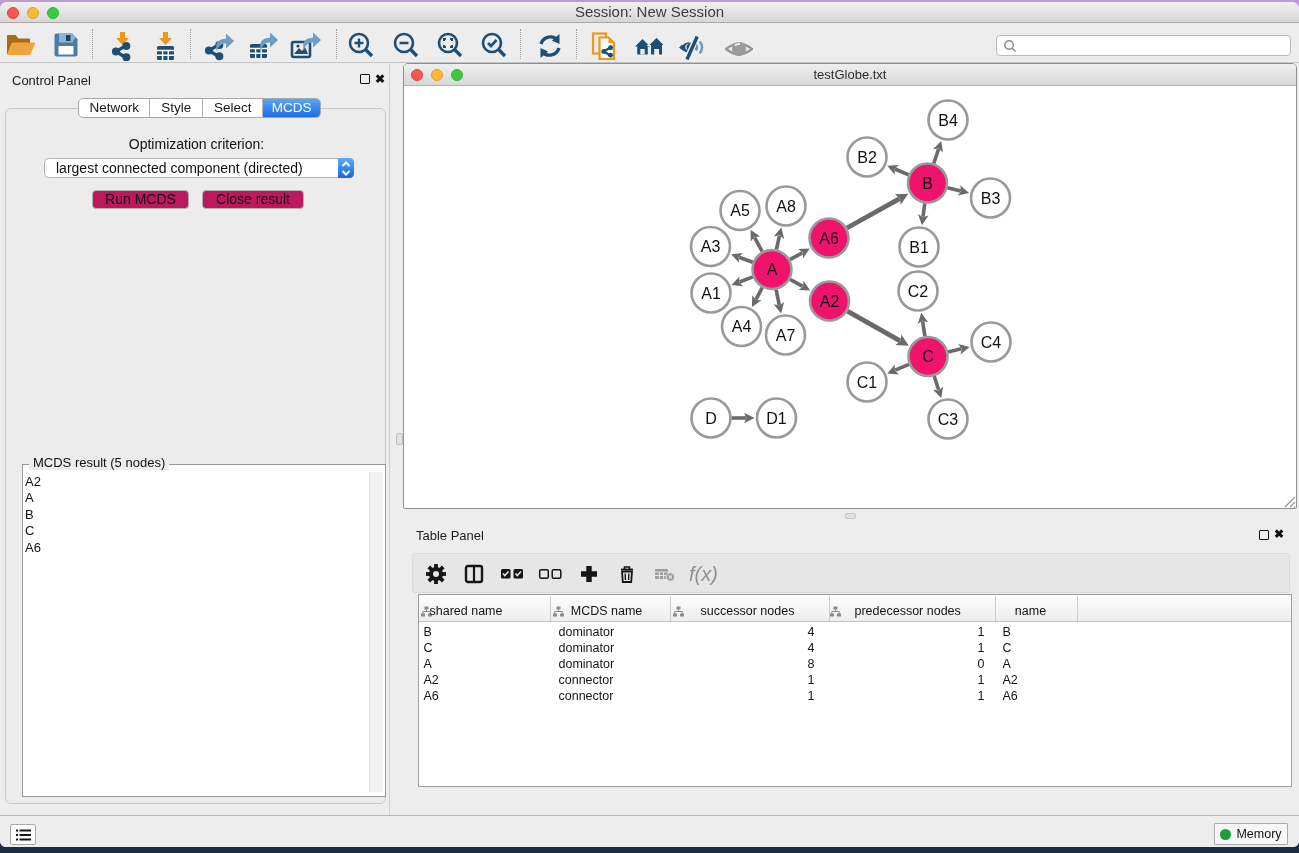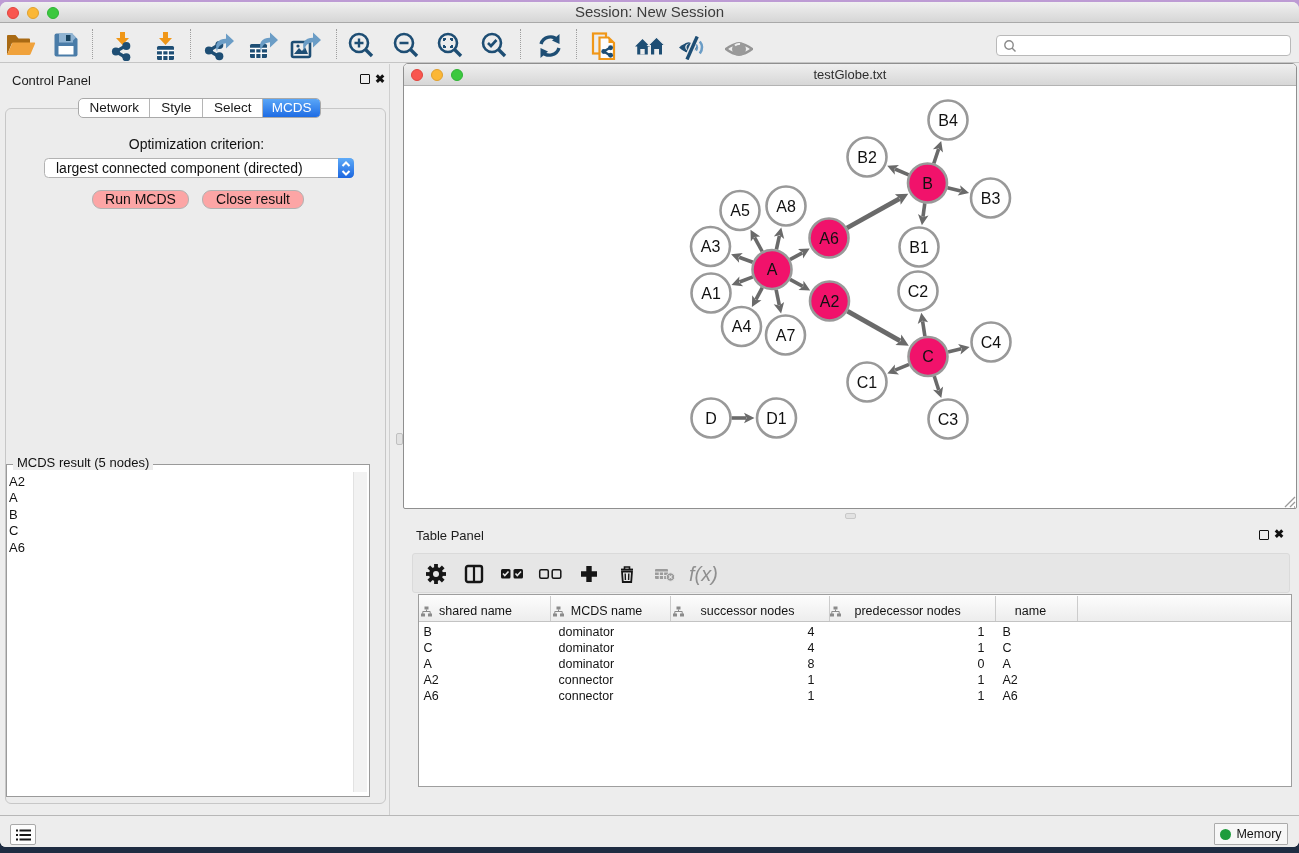--- a/index.html
+++ b/index.html
@@ -20,22 +20,22 @@
 .xicon{font-size:12px;color:#111;font-weight:bold}
 #cpbox{left:5px;top:44px;width:381px;height:696px;border:1px solid #c7c7c7;border-radius:6px;background:#ececec}
 .seg{display:flex;border:1px solid #a9a9a9;border-radius:5px;background:#fff;overflow:hidden}
 .seg div{font-size:13.5px;color:#181818;text-align:center;line-height:18px;border-right:1px solid #b5b5b5}
 .seg div:last-child{border-right:none}
 .seg .sel{background:linear-gradient(#5aa6f7,#1e6ce4);color:#fff;border-right:none}
 #cptabs{left:78px;top:33.5px;width:243px;height:20px;z-index:5}
 #optlabel{left:0;top:26.5px;width:381px;text-align:center;font-size:14px;color:#111}
 #dropdown{left:38px;top:48.5px;width:310px;height:20px;background:#fff;border:1px solid #b2b2b2;border-radius:4.5px;font-size:14px;color:#111;line-height:19px;padding-left:11px}
 #dropstep{right:-1px;top:-1px;width:16px;height:20px;background:linear-gradient(#5fabf8,#1b66e0);border-radius:0 4.5px 4.5px 0}
-.btn{background:#fca5a5;border:1px solid #b2b2b2;border-radius:9px;font-size:14px;color:#111;text-align:center;line-height:17px;height:19px}
-#fieldset{left:0;top:355px;width:364px;height:333px;border:1px solid #9a9a9a;background:#fff}
+.btn{background:#be185d;border:1px solid #b2b2b2;border-radius:4px;font-size:14px;color:#111;text-align:center;line-height:17px;height:19px}
+#fieldset{left:16px;top:355px;width:364px;height:333px;border:1px solid #9a9a9a;background:#fff}
 #legend{left:6px;top:-10px;background:#ececec;font-size:13px;color:#111;padding:0 4px;line-height:15px}
 #mlist{left:2px;top:8.5px;font-size:13px;color:#111;line-height:16.6px}
 #mscroll{right:2.5px;top:7px;width:14px;height:320px;background:#f2f2f2;border-left:1px solid #e2e2e2}
 
 #netwin{left:403px;top:61px;width:894px;height:446px;background:#fff;border:1px solid #8f8f8f;border-radius:5px 5px 2px 2px;overflow:hidden}
 #nettitle{left:0;top:0;width:892px;height:22px;background:linear-gradient(#efefef,#d7d7d7);border-bottom:1px solid #b3b3b3;text-align:center;font-size:13px;color:#2e2e2e;line-height:21px}
 .ntl{width:12px;height:12px;border-radius:50%;top:5px}
 
 #tpanel{left:403px;top:524px;width:896px;height:290px;background:#ededed}
 #tp-title{left:13px;top:2px;font-size:13px;color:#1d1d1d}
@@ -381,21 +381,21 @@
             <path d="M5.5 3.5 L5.5 5.5 M1.8 8 L1.8 5.5 L9.2 5.5 L9.2 8" stroke="#8b8b8b" stroke-width="1" fill="none"></path>
             <rect x="0" y="7.5" width="4" height="3" fill="#8b8b8b"></rect>
             <rect x="7" y="7.5" width="4" height="3" fill="#8b8b8b"></rect>
           </svg>
           <svg class="abs" style="left:411.0px;top:10.5px" width="11" height="11" viewBox="0 0 11 11">
             <rect x="3.5" y="0.5" width="4" height="3" fill="#8b8b8b"></rect>
             <path d="M5.5 3.5 L5.5 5.5 M1.8 8 L1.8 5.5 L9.2 5.5 L9.2 8" stroke="#8b8b8b" stroke-width="1" fill="none"></path>
             <rect x="0" y="7.5" width="4" height="3" fill="#8b8b8b"></rect>
             <rect x="7" y="7.5" width="4" height="3" fill="#8b8b8b"></rect>
           </svg>
-        <div class="abs hlab" style="left:2px;width:110px;text-align:center">shared name</div>
+        <div class="abs hlab" style="left:11px;width:110px;text-align:left">shared name</div>
         <div class="abs hlab" style="left:133px;width:110px;text-align:center">MCDS name</div>
         <div class="abs hlab" style="left:274px;width:110px;text-align:center">successor nodes</div>
         <div class="abs hlab" style="left:436px;width:110px;">predecessor nodes</div>
         <div class="abs hlab" style="left:557px;width:110px;text-align:center">name</div>
       </div>
       <div class="abs trow" style="left:0;top:30.0px;width:872px">
           <span class="abs" style="left:5px">B</span>
           <span class="abs" style="left:140px">dominator</span>
           <span class="abs" style="left:250px;width:146px;text-align:right">4</span>
           <span class="abs" style="left:420px;width:146px;text-align:right">1</span>

